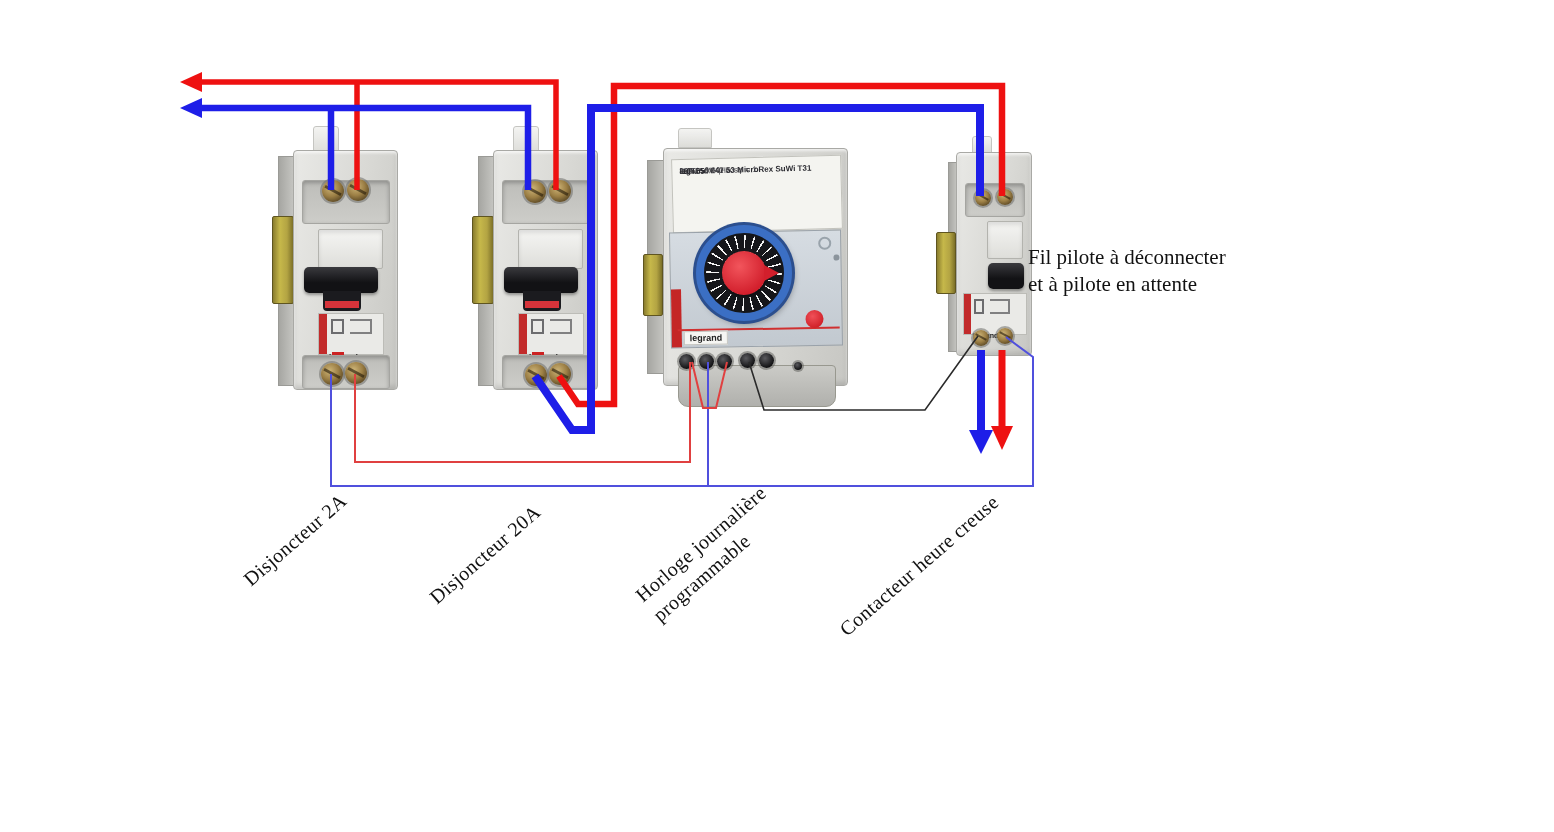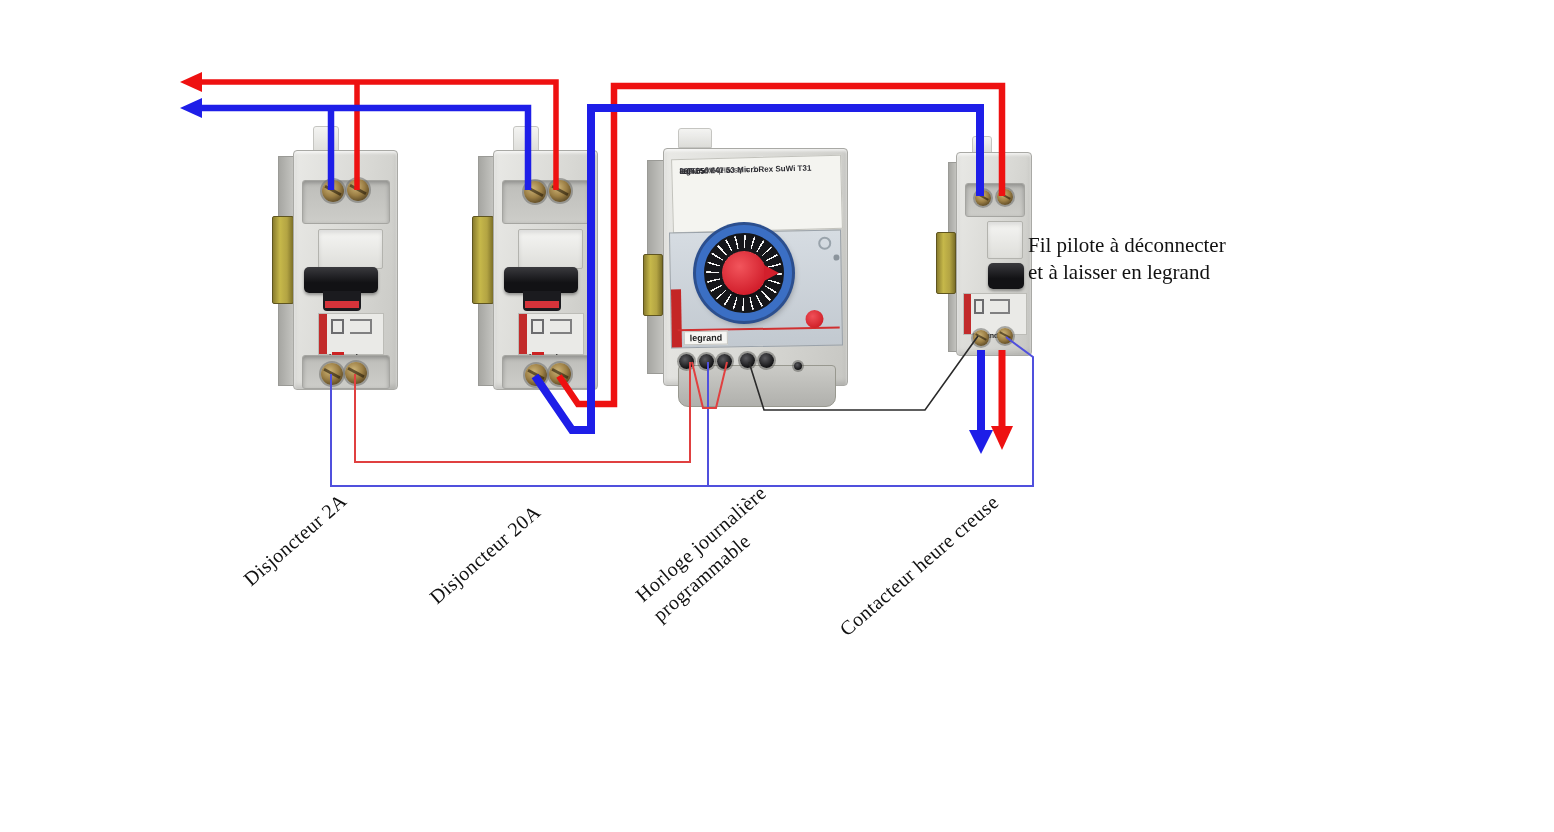--- a/index.html
+++ b/index.html
@@ -187,23 +187,23 @@
   </div>
 
   <div class="annot" style="left:238px;top:572px;">Disjoncteur 2A</div>
   <div class="annot" style="left:424px;top:590px;">Disjoncteur 20A</div>
   <div class="annot" style="left:630px;top:588px;">
     <div>Horloge journalière</div>
     <div>programmable</div>
   </div>
   <div class="annot" style="left:834px;top:622px;">Contacteur heure creuse</div>
 
-  <div class="note" style="left:1028px;top:232px;">
+  <div class="note" style="left:1028px;top:244px;">
     <div>Fil pilote à déconnecter</div>
-    <div>et à laisser en legrand</div>
+    <div>et à pilote en attente</div>
   </div>
 
   <svg class="wiring" width="1554" height="832" viewBox="0 0 1554 832">
       <polyline points="202,82 556,82 556,190" fill="none" stroke="#ee1111" stroke-width="5.5" stroke-linejoin="miter" stroke-linecap="butt"></polyline>
       <polygon points="180,82 202,72 202,92" fill="#ee1111"></polygon>
       <polyline points="357,82 357,190" fill="none" stroke="#ee1111" stroke-width="5.5" stroke-linejoin="miter" stroke-linecap="butt"></polyline>
       <polyline points="202,108 528,108 528,190" fill="none" stroke="#1e1ee8" stroke-width="6.5" stroke-linejoin="miter" stroke-linecap="butt"></polyline>
       <polygon points="180,108 202,98 202,118" fill="#1e1ee8"></polygon>
       <polyline points="331,108 331,190" fill="none" stroke="#1e1ee8" stroke-width="6.5" stroke-linejoin="miter" stroke-linecap="butt"></polyline>
       <polyline points="559,376 578,404 614,404 614,86 1002,86 1002,196" fill="none" stroke="#ee1111" stroke-width="6.5" stroke-linejoin="miter" stroke-linecap="butt"></polyline>

